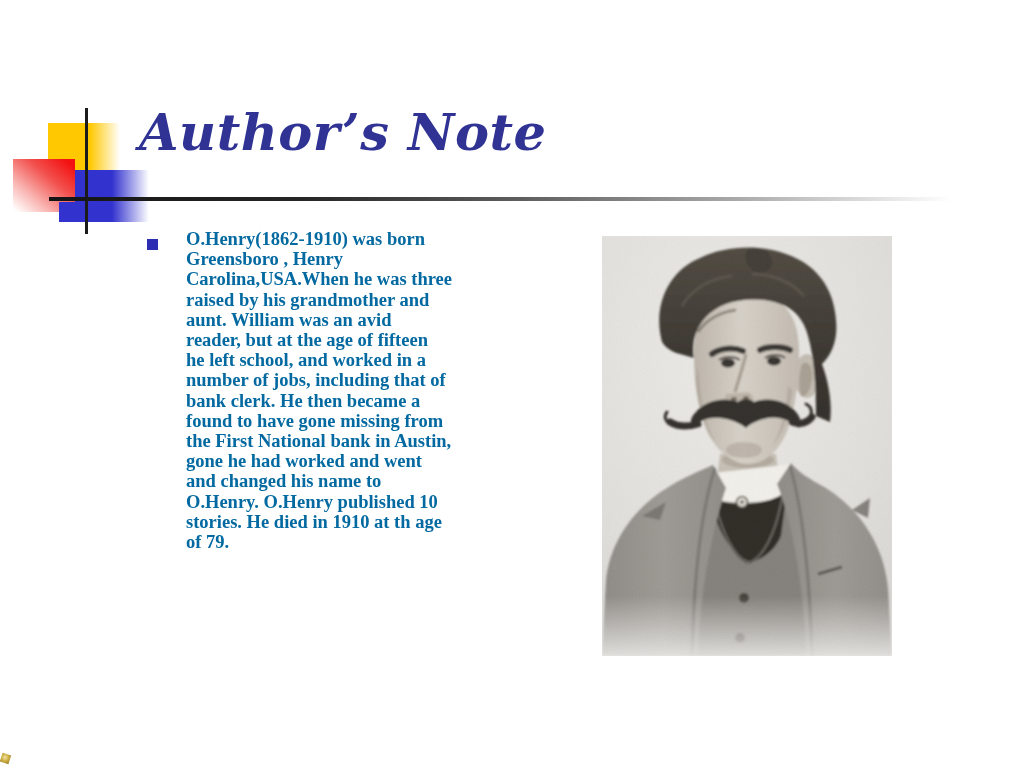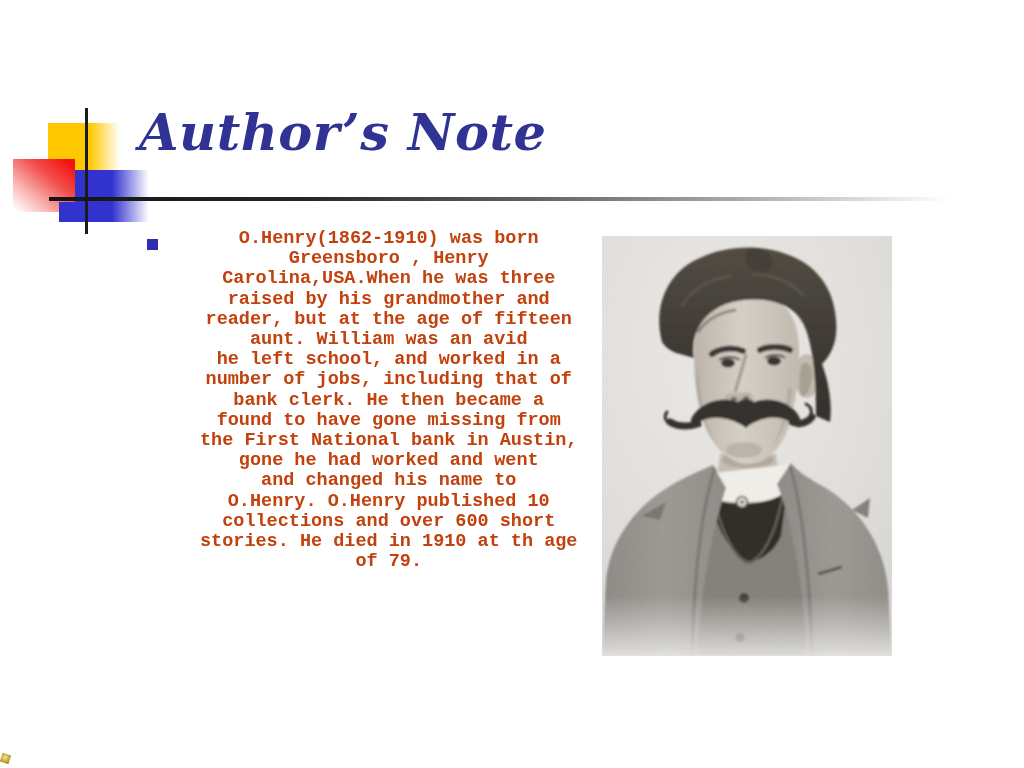--- a/index.html
+++ b/index.html
@@ -1,39 +1,39 @@
 <!DOCTYPE html>
 <html><head>
 <meta charset="utf-8">
 <style>
   html,body{margin:0;padding:0;background:#ffffff;}
   .slide{
     position:relative; width:1008px; height:768px; background:#ffffff;
-    overflow:hidden; font-family:"DejaVu Serif", serif;text-align:center;
+    overflow:hidden; font-family:"DejaVu Serif", serif;
   }
   
   .sq-yellow{position:absolute; left:48px; top:123px; width:72px; height:47px;
     background:linear-gradient(90deg,#FFC800 0%,#FFC800 58%,rgba(255,200,0,0) 100%);}
   .sq-red{position:absolute; left:13px; top:159px; width:62px; height:53px;
     background:linear-gradient(to bottom left,#F31111 8%,#F2514E 38%,#F9B5B2 70%,rgba(255,255,255,0) 97%);}
   .sq-blue{position:absolute; left:75px; top:170px; width:74px; height:52px;
     background:linear-gradient(90deg,#3232CF 0%,#3232CF 50%,rgba(50,50,207,0) 100%);}
   .sq-blue2{position:absolute; left:59px; top:202px; width:53px; height:20px; background:#3232CF;}
   .vline{position:absolute; left:85px; top:108px; width:3px; height:126px; background:#1B1B1B;}
   .hline{position:absolute; left:49px; top:197px; width:912px; height:4px;
     background:linear-gradient(90deg,#141414 0%,#262626 28%,#5f5f5f 52%,#a8a8a8 75%,#dedede 90%,rgba(255,255,255,0) 99%);}
   
   .title{position:absolute; left:139px; top:102px; margin:0;
     font-family:"DejaVu Serif", serif; font-style:italic; font-weight:bold;
     font-size:51px; color:#303394; letter-spacing:0.5px; white-space:nowrap;}
   
   .bullet{position:absolute; left:147px; top:239px; width:11px; height:11px; background:#2D2DB3;}
-  .body-lines{position:absolute; left:200px; top:229px;
-    font-family:Liberation Mono, monospace; font-weight:bold; font-size:18.5px;
-    line-height:20.2px; color:#c2410c; white-space:nowrap;}
+  .body-lines{position:absolute; left:186px; top:229px;
+    font-family:Liberation Serif, serif; font-weight:bold; font-size:18.5px;
+    line-height:20.2px; color:#0369a1; white-space:nowrap;}
   
   .photo{position:absolute; left:602px; top:236px; width:290px; height:420px; margin:0; padding:0;}
   .photo svg{display:block;}
   
   .corner-glyph{position:absolute; left:1px; top:754px; width:9px; height:9px;
     transform:rotate(18deg);
     background:radial-gradient(circle at 42% 40%, #efe3a4 0%, #cbab3e 52%, #8f7a22 100%);}
 </style>
 </head>
 <body>
@@ -48,31 +48,30 @@
   <div class="hline"></div>
 
   <h1 class="title">Author’s Note</h1>
 
   <span class="bullet"></span>
   <div class="body-lines">
       <div>O.Henry(1862-1910) was born</div>
       <div>Greensboro , Henry</div>
       <div>Carolina,USA.When he was three</div>
       <div>raised by his grandmother and</div>
+      <div>aunt. William was an avid</div>
       <div>reader, but at the age of fifteen</div>
-      <div>aunt. William was an avid</div>
       <div>he left school, and worked in a</div>
       <div>number of jobs, including that of</div>
       <div>bank clerk. He then became a</div>
       <div>found to have gone missing from</div>
       <div>the First National bank in Austin,</div>
       <div>gone he had worked and went</div>
       <div>and changed his name to</div>
       <div>O.Henry. O.Henry published 10</div>
-      <div>collections and over 600 short</div>
       <div>stories. He died in 1910 at th age</div>
       <div>of 79.</div>
     </div>
 
   <figure class="photo" role="img" aria-label="Black-and-white portrait photograph of O.Henry: man with wavy dark hair and a large handlebar mustache, wearing a gray jacket, dark vest and white high collar">
     <svg width="290" height="420" viewBox="0 0 290 420">
       <defs>
         <radialGradient id="bgGrad" cx="42%" cy="28%" r="95%">
           <stop offset="0%" stop-color="#efede9"></stop>
           <stop offset="55%" stop-color="#e4e2de"></stop>

